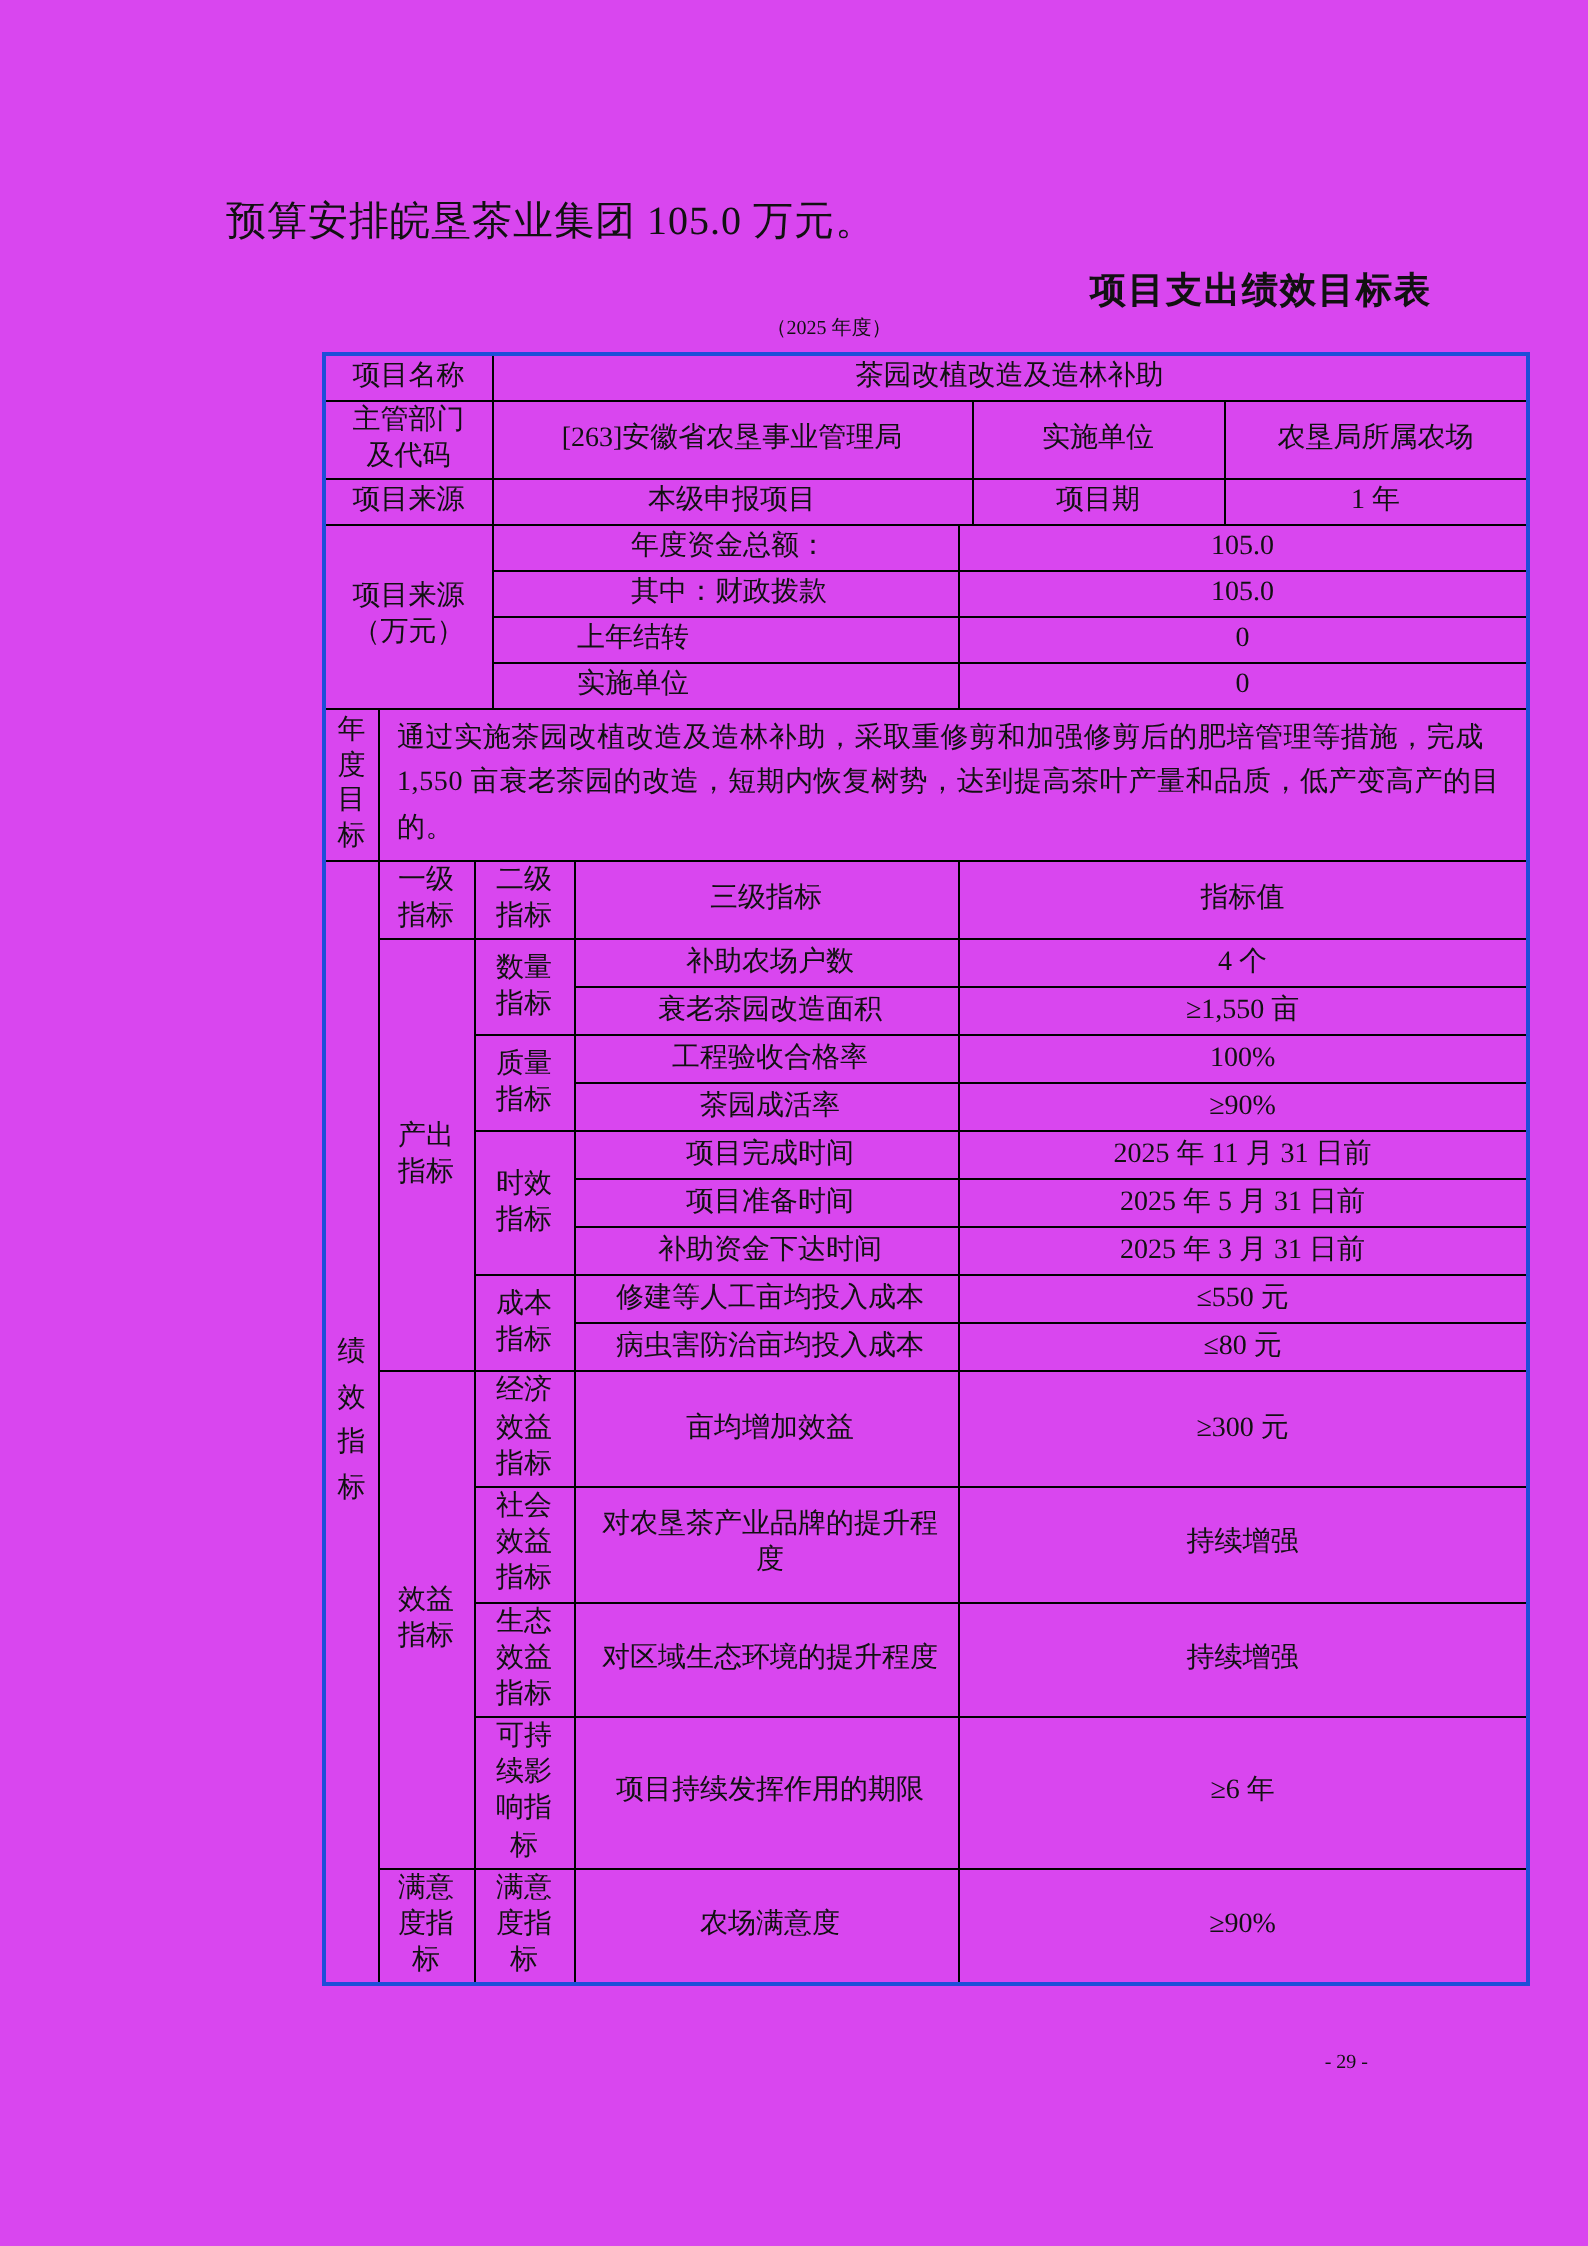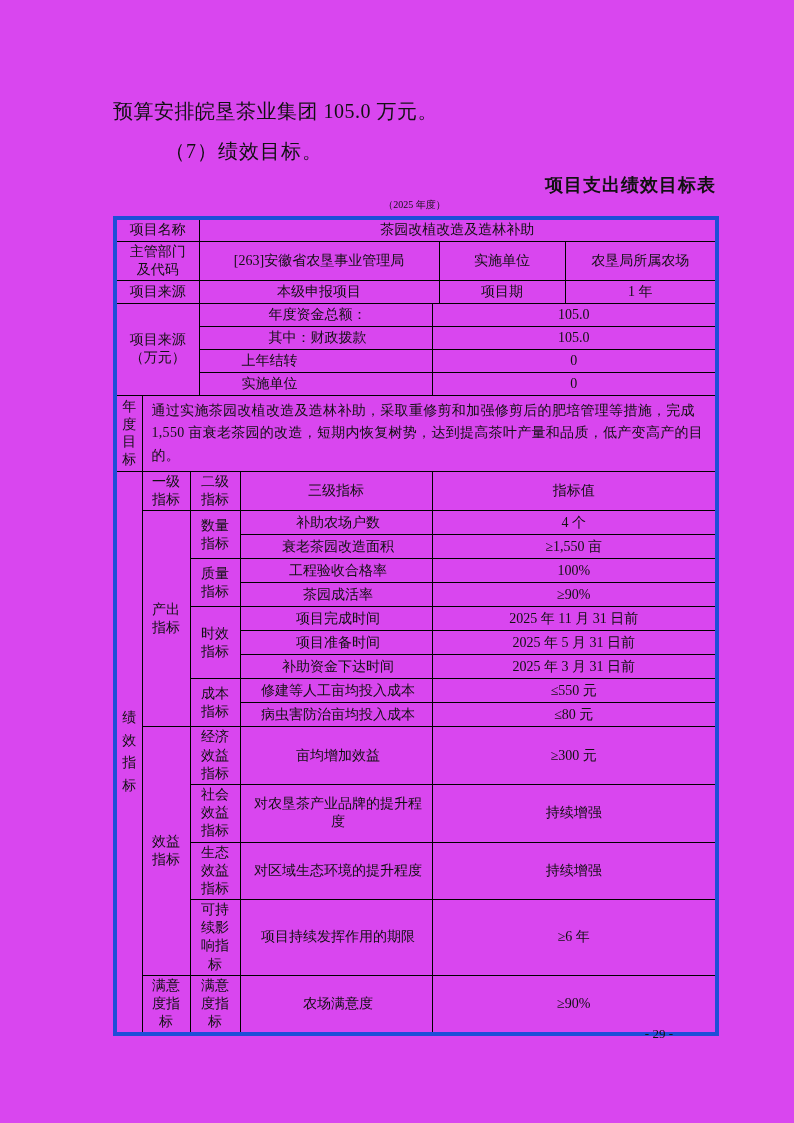--- a/index.html
+++ b/index.html
@@ -16,21 +16,22 @@
   }
   .intro { font-size: 20px; line-height: 26px; margin: 0; letter-spacing: 0.5px; }
   .heading7 { font-size: 20px; line-height: 26px; margin: 14px 0 0 0; text-indent: 52px; letter-spacing: 1px; }
   .tbl-title { font-size: 18px; font-weight: bold; text-align: right; margin: 10px 0 0 0; line-height: 22px; letter-spacing: 1px; }
   .tbl-sub { font-size: 10px; text-align: center; margin: 1px 0 4px 0; line-height: 15px; font-family: Liberation Serif, serif; }
 
   table.perf {
     border-collapse: collapse;
     table-layout: fixed;
     width: 603px;
-    border: 4px solid #1d4ed8;
+    border: 2px solid #1d4ed8;
+    margin-left: 48px;
   }
   table.perf td {
     border: 1px solid #000;
     font-size: 14px;
     line-height: 1.3;
     text-align: center;
     vertical-align: middle;
     padding: 1px 3px;
     overflow: hidden;
     word-break: break-all;
@@ -51,31 +52,30 @@
     font-size: 20px;
     font-weight: bold;
     line-height: 26px;
     margin: 46px 0 0 0;
     text-indent: 52px;
     letter-spacing: 1px;
   }
   .page-num {
     position: absolute;
     top: 1026px;
-    right: 121px;
-    font-size: 13px;
+    right: 110px;
+    font-size: 10px;
   }
 </style>
 </head>
 <body>
 
 <div class="page">
 
   <p class="intro">预算安排皖垦茶业集团 105.0 万元。</p>
-  <p class="heading7">（7）绩效目标。</p>
 
   <div class="tbl-title">项目支出绩效目标表</div>
   <div class="tbl-sub">（2025 年度）</div>
 
   <table class="perf">
     <colgroup>
       <col style="width:27px">
         <col style="width:48px">
         <col style="width:9px">
         <col style="width:41px">

